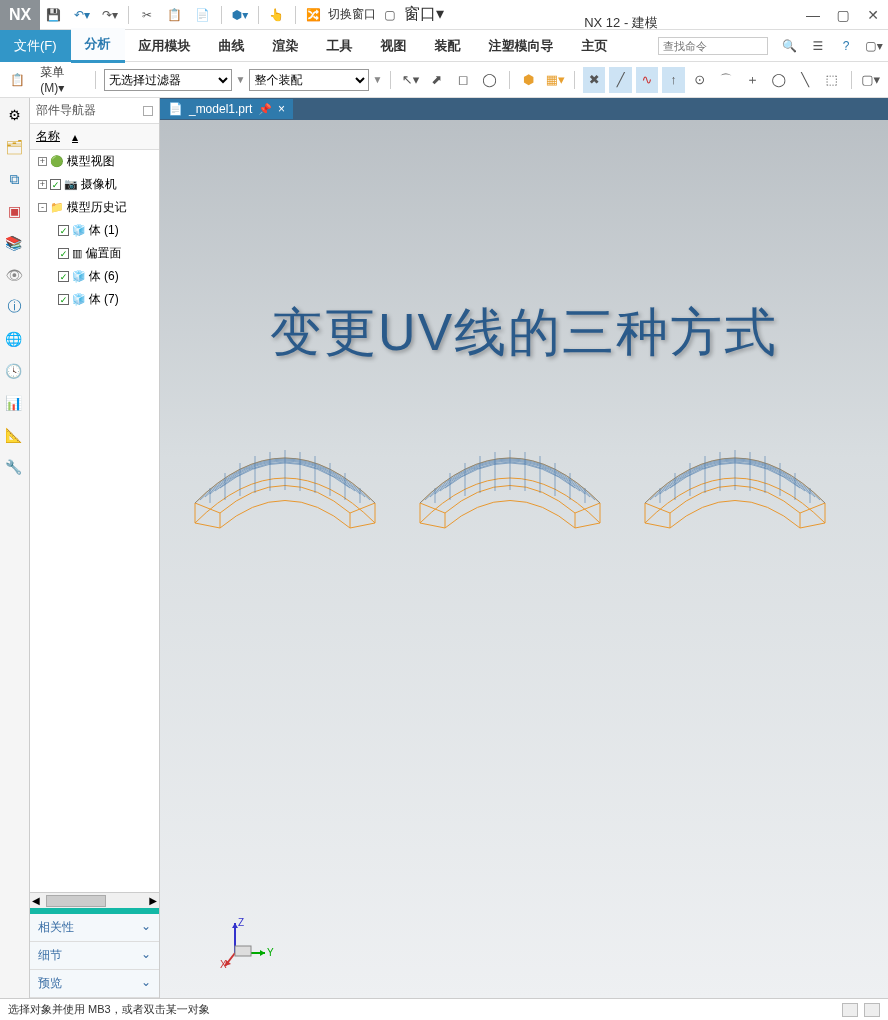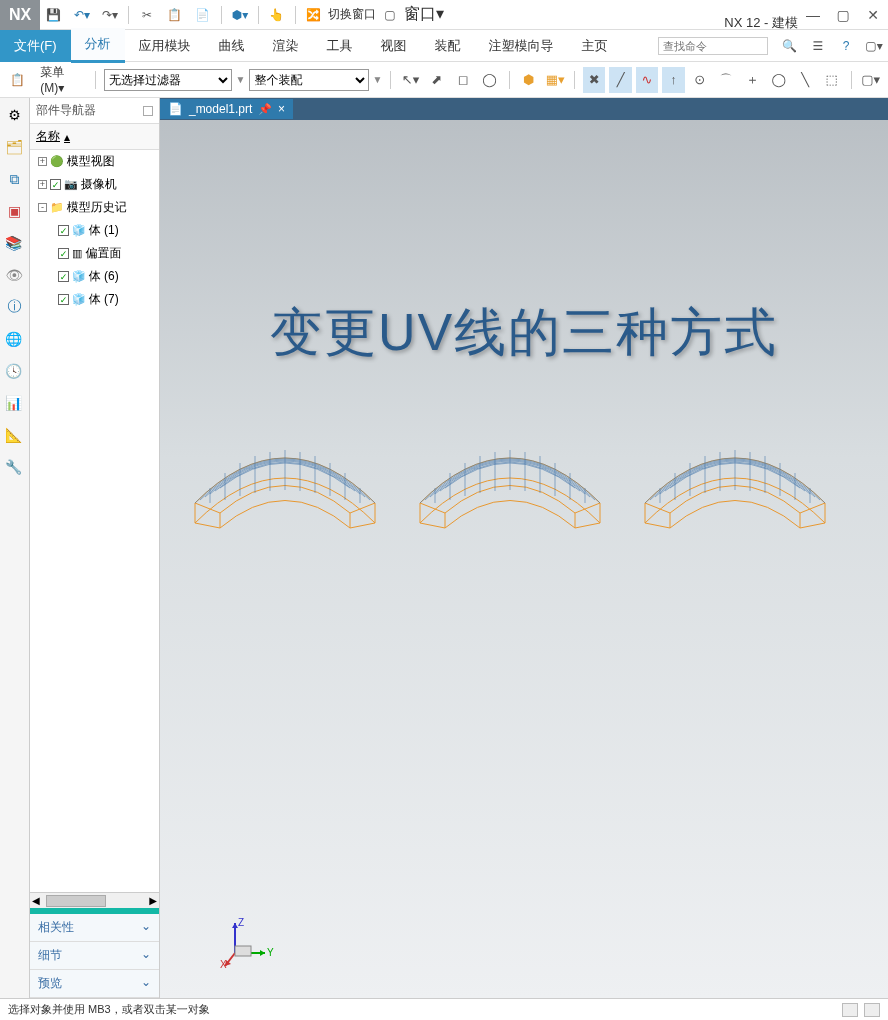--- a/index.html
+++ b/index.html
@@ -1,39 +1,39 @@
 <!DOCTYPE html>
 <html><head>
 <meta charset="utf-8">
 <style>
 * { margin: 0; padding: 0; box-sizing: border-box; font-family: "Microsoft YaHei", Arial, sans-serif; }
 body { width: 888px; height: 1020px; background: #fff; overflow: hidden; position: relative; }
 .titlebar { height: 30px; display: flex; align-items: center; background: #fff; border-bottom: 1px solid #ddd; }
 .nx-logo { width: 40px; height: 30px; background: #8b9196; color: #fff; font-weight: bold; font-size: 16px; display: flex; align-items: center; justify-content: center; }
 .tb-icon { width: 24px; height: 24px; margin: 0 2px; display: flex; align-items: center; justify-content: center; font-size: 12px; color: #555; cursor: pointer; }
 .tb-sep { width: 1px; height: 18px; background: #ccc; margin: 0 4px; }
-.title-text { flex: 1; text-align: right; font-size: 13px; color: #333; margin-top: 16px; }
+.title-text { flex: 1; text-align: center; font-size: 13px; color: #333; margin-top: 16px; }
 .win-ctrl { width: 30px; height: 24px; display: flex; align-items: center; justify-content: center; font-size: 14px; color: #555; cursor: pointer; }
 .menubar { height: 32px; display: flex; align-items: center; background: #fff; border-bottom: 1px solid #ddd; }
 .menu-file { background: #3296c8; color: #fff; padding: 7px 14px; font-size: 13px; cursor: pointer; }
-.menu-tab { padding: 7px 14px; font-size: 13px; color: #333; cursor: pointer; }
+.menu-tab { padding: 7px 14px; font-size: 13px; color: #333; cursor: pointer; font-weight: bold; }
 .menu-tab.active { color: #2a7ab0; border-bottom: 3px solid #3296c8; background: #fafcfe; }
 .search-box { margin-left: auto; margin-right: 8px; width: 110px; height: 18px; border: 1px solid #ccc; font-size: 11px; padding: 0 4px; color: #999; }
 .toolbar2 { height: 36px; display: flex; align-items: center; background: #fff; border-bottom: 1px solid #ddd; padding: 0 6px; gap: 4px; }
 .menu-btn { font-size: 12px; color: #333; padding: 0 6px; cursor: pointer; }
 .dropdown { height: 22px; border: 1px solid #999; font-size: 12px; padding: 0 0; background: #fff; }
 .dd1 { width: 150px; }
 .dd2 { width: 140px; }
 .tool-icon { width: 26px; height: 26px; display: flex; align-items: center; justify-content: center; font-size: 13px; color: #555; cursor: pointer; border: 1px solid transparent; }
 .main-area { display: flex; height: calc(100% - 30px - 32px - 36px - 22px); }
 .leftbar { width: 30px; background: #f5f5f5; border-right: 1px solid #ccc; display: flex; flex-direction: column; align-items: center; padding-top: 6px; gap: 10px; }
 .lb-icon { width: 22px; height: 22px; display: flex; align-items: center; justify-content: center; font-size: 14px; cursor: pointer; }
 .nav-panel { width: 130px; background: #fff; border-right: 1px solid #ccc; display: flex; flex-direction: column; }
 .nav-header { padding: 4px 6px; font-size: 12px; color: #555; display: flex; align-items: center; justify-content: space-between; border-bottom: 1px solid #ddd; }
-.nav-cols { padding: 4px 6px; font-size: 12px; border-bottom: 1px solid #ddd; background: #f8f8f8; display: flex; align-items: center; gap: 4px; text-decoration: underline; }
+.nav-cols { padding: 4px 6px; font-size: 12px; border-bottom: 1px solid #ddd; background: #f8f8f8; display: flex; align-items: center; gap: 12px; text-decoration: underline; }
 .tree { flex: 1; overflow: hidden; font-size: 12px; }
 .tree-item { padding: 3px 4px; display: flex; align-items: center; gap: 3px; white-space: nowrap; cursor: pointer; }
 .tree-item.l1 { padding-left: 8px; }
 .tree-item.l2 { padding-left: 28px; }
 .exp { width: 9px; height: 9px; border: 1px solid #888; display: inline-flex; align-items: center; justify-content: center; font-size: 9px; line-height: 1; color: #555; }
 .chk { width: 11px; height: 11px; border: 1px solid #666; display: inline-flex; align-items: center; justify-content: center; font-size: 9px; color: #090; }
 .tree-icon { font-size: 11px; }
 .hscroll { height: 16px; background: #f0f0f0; border-top: 1px solid #ccc; display: flex; align-items: center; }
 .hscroll .thumb { width: 60px; height: 12px; background: #ccc; margin-left: 4px; border: 1px solid #aaa; }
 .bottom-tabs { border-top: 6px solid #14b8a6; }

